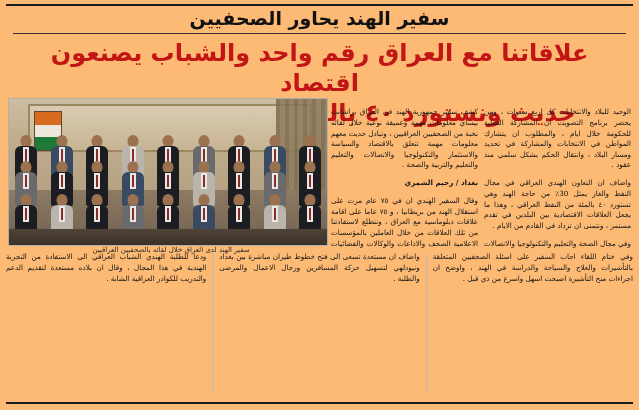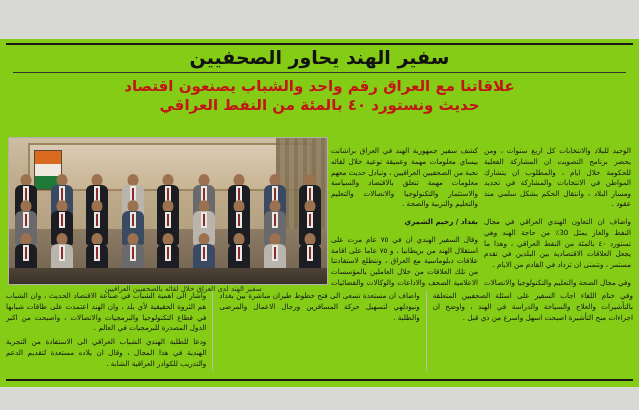--- a/index.html
+++ b/index.html
@@ -3,25 +3,24 @@
 <meta charset="utf-8">
 <style>
   html, body {
     margin: 0;
     padding: 0;
     background: #d8d8d4;
   }
   #page {
     position: relative;
     width: 639px;
-    height: 348px;
-    background: #84cc16;
+    height: 410px;
+    background: #fdba74;
     overflow: hidden;
     font-family: "DejaVu Sans", sans-serif;
-    margin-top: 39px;
   }
   
   .top-rule {
     position: absolute;
     top: 4px;
     left: 6px;
     right: 6px;
     height: 2px;
     background: #1a1a1a;
   }
@@ -40,21 +39,21 @@
     line-height: 1.15;
     margin-bottom: 3px;
   }
   .headline-rule {
     width: 96%;
     margin: 3px auto 4px auto;
     height: 1px;
     background: #333;
   }
   .headline {
-    font-size: 15px;
+    font-size: 24px;
     font-weight: bold;
     color: #c21515;
     line-height: 1.25;
     padding: 0 22px;
   }
   .headline .l2 { display: block; }
   
   .photo-wrap {
     position: absolute;
     top: 98px;
@@ -161,21 +160,21 @@
   }
   .table-front {
     position: absolute;
     left: 0; right: 0; bottom: 0;
     height: 16px;
     background: linear-gradient(180deg,#4e4336,#3a3128);
   }
   .caption {
     position: absolute;
     top: 246px;
-    left: 24px;
+    left: 12px;
     width: 318px;
     font-size: 7px;
     color: #2a2a2a;
     text-align: center;
   }
   
   .cols {
     position: absolute;
     left: 6px;
     right: 6px;
@@ -449,19 +448,18 @@
   <div class="cols">
     <div class="col">
       <p class="para">وفي ختام اللقاء اجاب السفير على اسئلة الصحفيين المتعلقة بالتأشيرات والعلاج والسياحة والدراسة في الهند ، واوضح ان اجراءات منح التأشيرة اصبحت اسهل واسرع من ذي قبل .</p>
     </div>
     <div class="col-divider"></div>
     <div class="col">
       <p class="para">واضاف ان مستعدة تسعى الى فتح خطوط طيران مباشرة بين بغداد ونيودلهي لتسهيل حركة المسافرين ورجال الاعمال والمرضى والطلبة .</p>
     </div>
     <div class="col-divider"></div>
     <div class="col">
-      <p class="para">وأشار الى اهمية الشباب في صناعة الاقتصاد الحديث ، وان الشباب هم الثروة الحقيقية لأي بلد ، وان الهند اعتمدت على طاقات شبابها في قطاع التكنولوجيا والبرمجيات والاتصالات ، واصبحت من اكبر الدول المصدرة للبرمجيات في العالم .</p>
       <p class="para">ودعا للطلبة الهندي الشباب العراقي الى الاستفادة من التجربة الهندية في هذا المجال ، وقال ان بلاده مستعدة لتقديم الدعم والتدريب للكوادر العراقية الشابة .</p>
     </div>
   </div>
 
   <div class="bottom-rule"></div>
 </div>
 
 </body></html>

